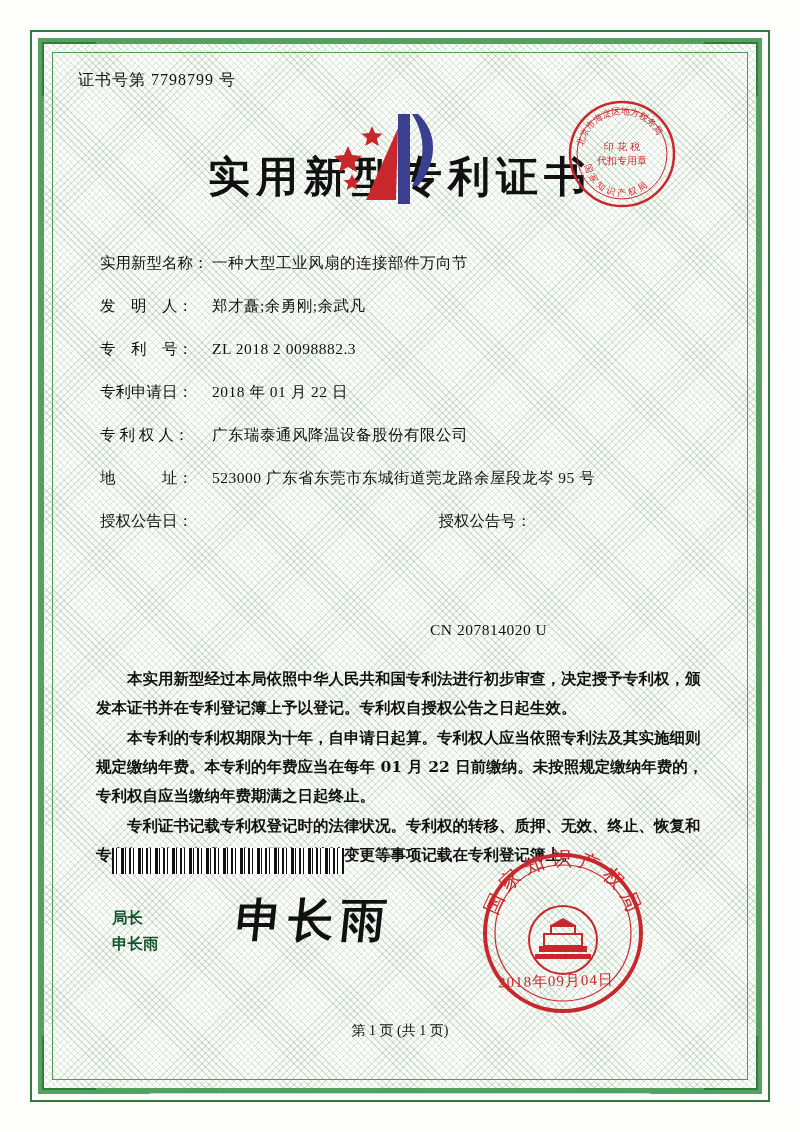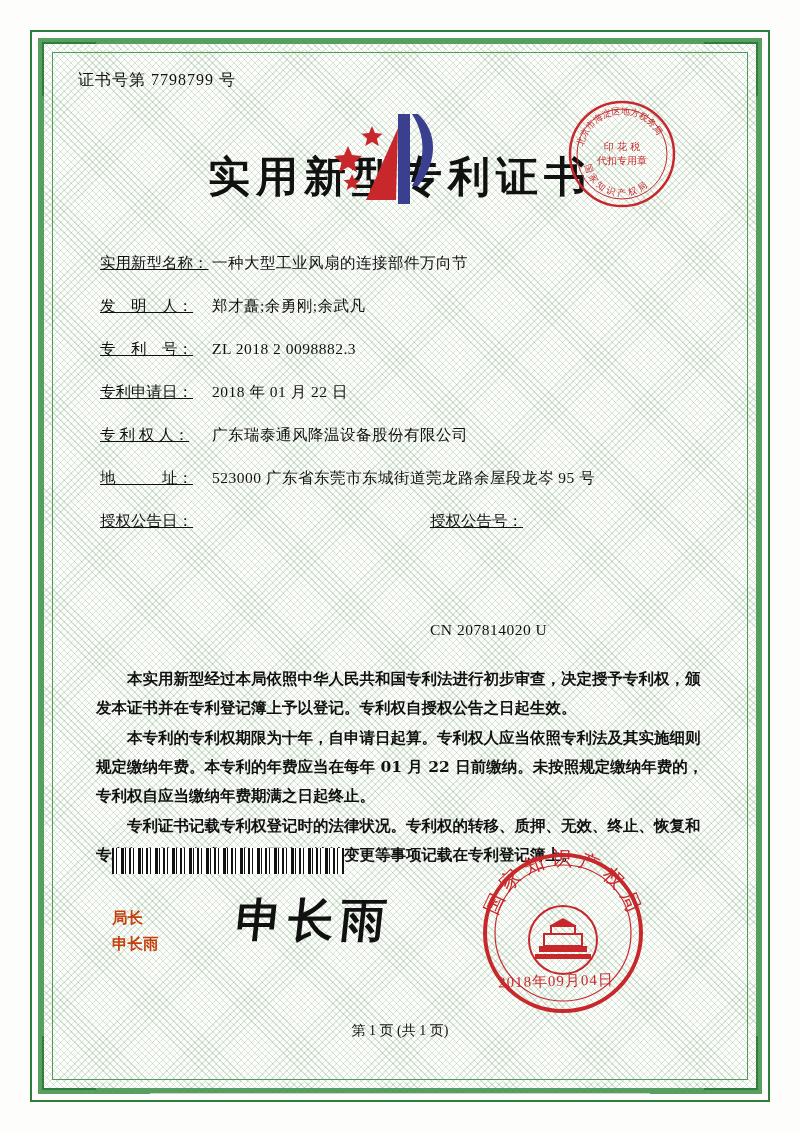--- a/index.html
+++ b/index.html
@@ -124,37 +124,36 @@
     align-items: baseline;
     margin-bottom: 22px;
     font-size: 15.5px;
     color: #111;
   }
   .field-label {
     width: 112px;
     flex: 0 0 112px;
     letter-spacing: 0px;
     white-space: nowrap;
-    text-decoration: underline;
   }
   .field-value {
     flex: 1;
     letter-spacing: .5px;
   }
   .field-row.double {
     display: flex;
   }
   .half {
     display: flex;
     align-items: baseline;
     flex-direction: column;
   }
   .half.left { width: 330px; }
   .half .field-label { width: 112px; flex: 0 0 112px; }
-  .half.right .field-label { width: 110px; flex: 0 0 110px; }
+  .half.right .field-label { width: 110px; flex: 0 0 110px; text-align: center; }
 
   .paragraphs {
     margin-top: 26px;
     padding-left: 18px;
     padding-right: 10px;
   }
   .para {
     font-size: 15.5px;
     line-height: 1.85;
     text-indent: 2em;
@@ -181,21 +180,21 @@
         #111 9px 12px, #fff 12px 13px, #111 13px 14px, #fff 14px 17px);
   }
 
   .signer {
     position: absolute;
     left: 112px;
     top: 905px;
     font-size: 15.5px;
     font-weight: bold;
     line-height: 1.65;
-    color: #c2410c;
+    color: #14532d;
   }
   .signature {
     position: absolute;
     left: 236px;
     top: 890px;
     font-size: 46px;
     color: #111;
     font-family: "DejaVu Serif", "Liberation Serif", serif;
     letter-spacing: 6px;
     transform: skewX(-6deg);

